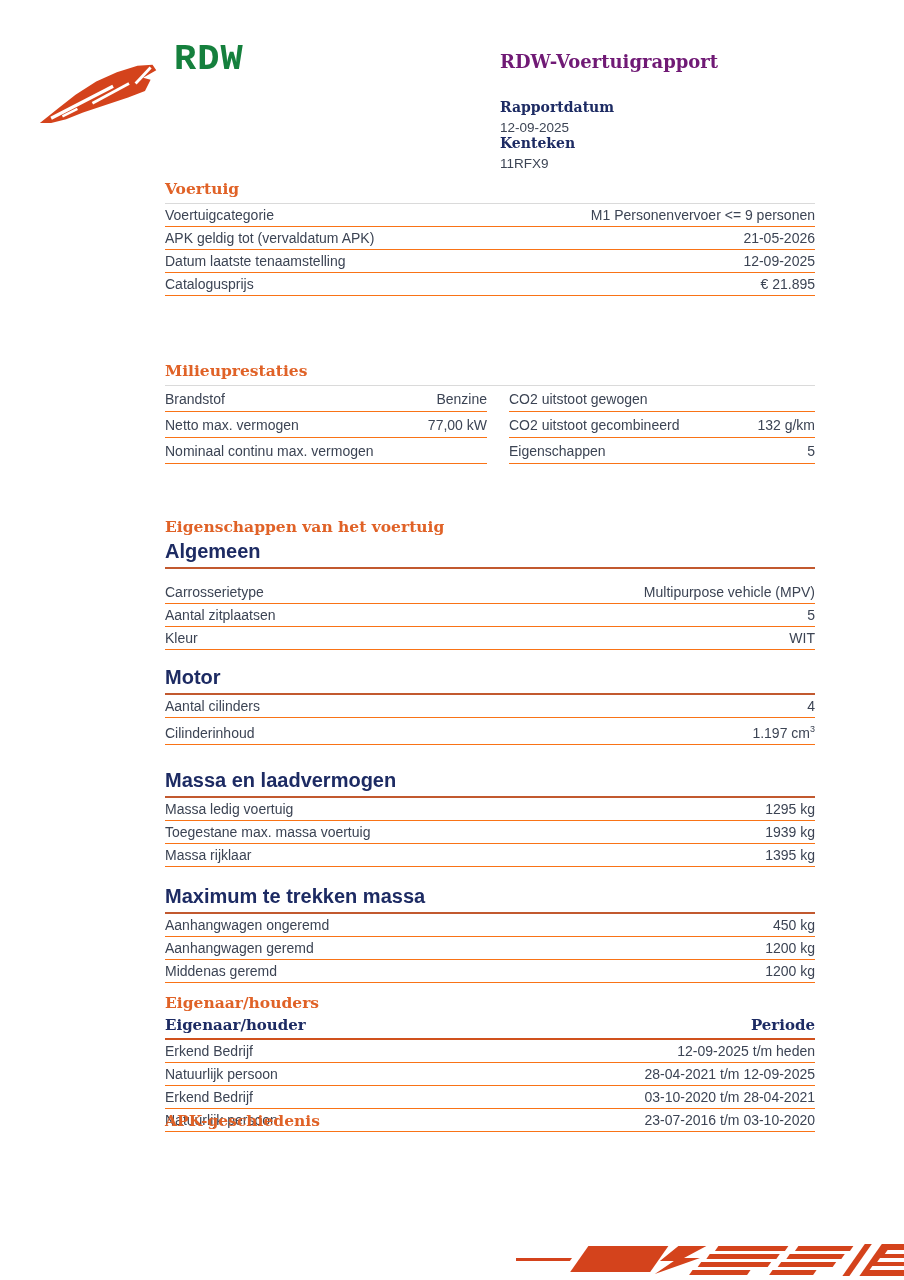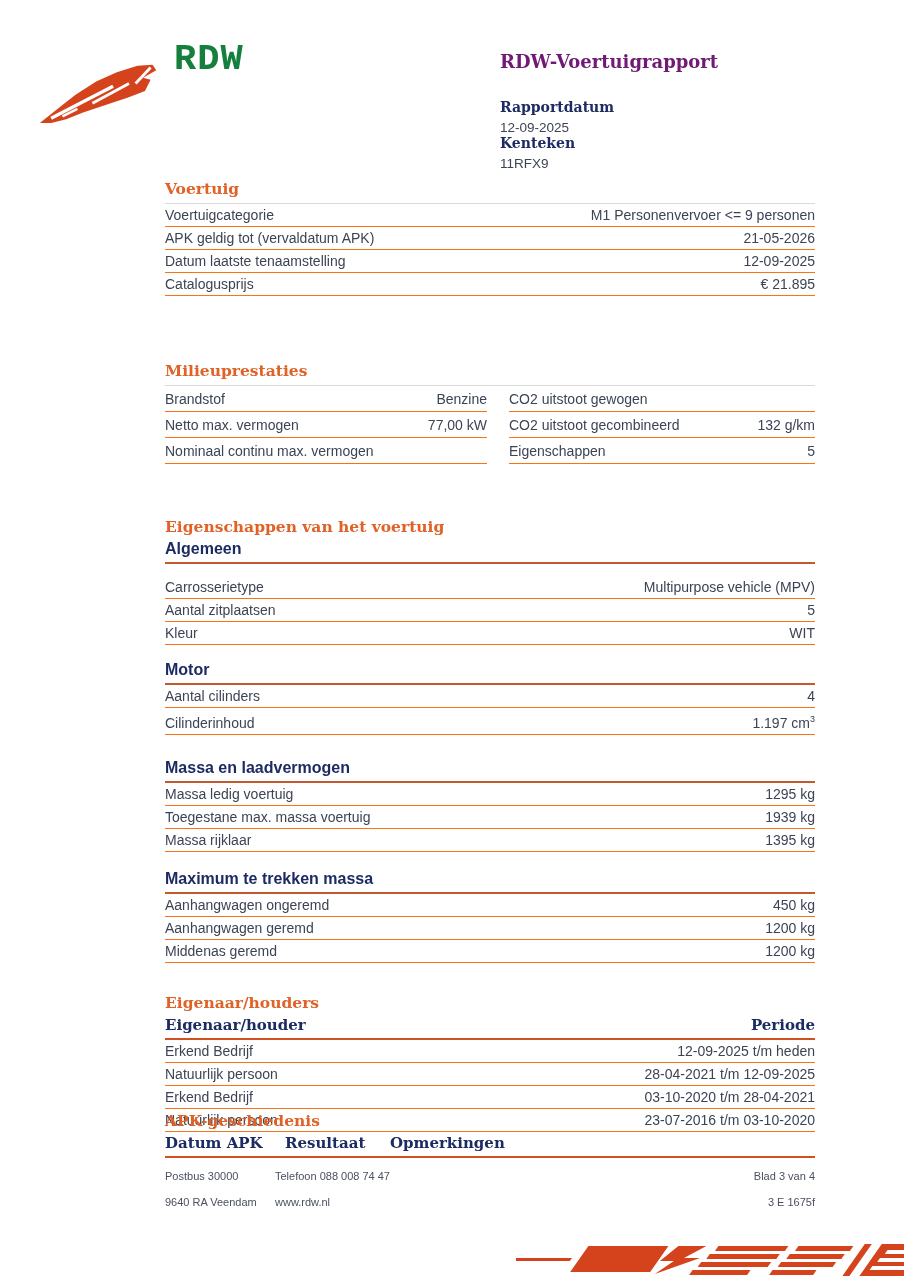--- a/index.html
+++ b/index.html
@@ -31,21 +31,21 @@
   .kv-row .val{text-align:right;}
   sup{font-size:9px;}
 
   
   .twocol{display:flex;justify-content:space-between;}
   .half-l{width:322px;}
   .half-r{width:306px;}
   .twocol .kv-row{padding:4.5px 0;}
 
   
-  .sub-title{font-weight:bold;color:#1d2b63;font-size:16px;padding-bottom:4px;
+  .sub-title{font-weight:bold;color:#1d2b63;font-size:20px;padding-bottom:4px;
     border-bottom:2px solid #c2592f;}
   .subsec{margin-top:16px;}
   .subsec.first{margin-top:4px;}
   .subsec.mt-lg{margin-top:24px;}
   .subsec.mt-md{margin-top:18px;}
   .gap-rows{margin-top:12px;}
 
   
   .table-head{display:flex;justify-content:space-between;font-family:"DejaVu Serif",serif;
     font-weight:bold;color:#1d2b63;font-size:15px;padding:2px 0 4px 0;
@@ -230,39 +230,22 @@
       <span class="val">03-10-2020 t/m 28-04-2021</span>
     </div>
     <div class="kv-row">
       <span class="lbl">Natuurlijk persoon</span>
       <span class="val">23-07-2016 t/m 03-10-2020</span>
     </div>
   </section>
 
   <section class="content" style="top:1112px;">
     <div class="sec-title">APK-geschiedenis</div>
-    <div class="table-head apk-head">
-      <span class="apk-col1">Datum APK</span>
-      <span class="apk-col2">Resultaat</span>
-      <span>Opmerkingen</span>
-    </div>
-  </section>
-
-  <section class="content" style="top:1170px;">
-    <div class="footer-line">
-      <span class="f-col1">Postbus 30000</span>
-      <span class="f-col2">Telefoon 088 008 74 47</span>
-      <span class="f-right">Blad 3 van 4</span>
-    </div>
-    <div class="footer-line">
-      <span class="f-col1">9640 RA Veendam</span>
-      <span class="f-col2">www.rdw.nl</span>
-      <span class="f-right">3 E 1675f</span>
-    </div>
-  </section>
+  </section>
+
 
   <svg class="speedlines" width="400" height="42" viewBox="0 0 400 42">
     <g fill="#d4431c" transform="skewX(-35) translate(30,0)">
       <rect x="-18" y="20" width="58" height="3"></rect>
       <rect x="48" y="8" width="80" height="26"></rect>
       <polygon points="138,8 166,8 152,20 168,20 134,36 144,23 130,23"></polygon>
       <rect x="178" y="8" width="70" height="5"></rect>
       <rect x="175" y="16" width="70" height="5"></rect>
       <rect x="172" y="24" width="70" height="5"></rect>
       <rect x="169" y="32" width="58" height="5"></rect>

